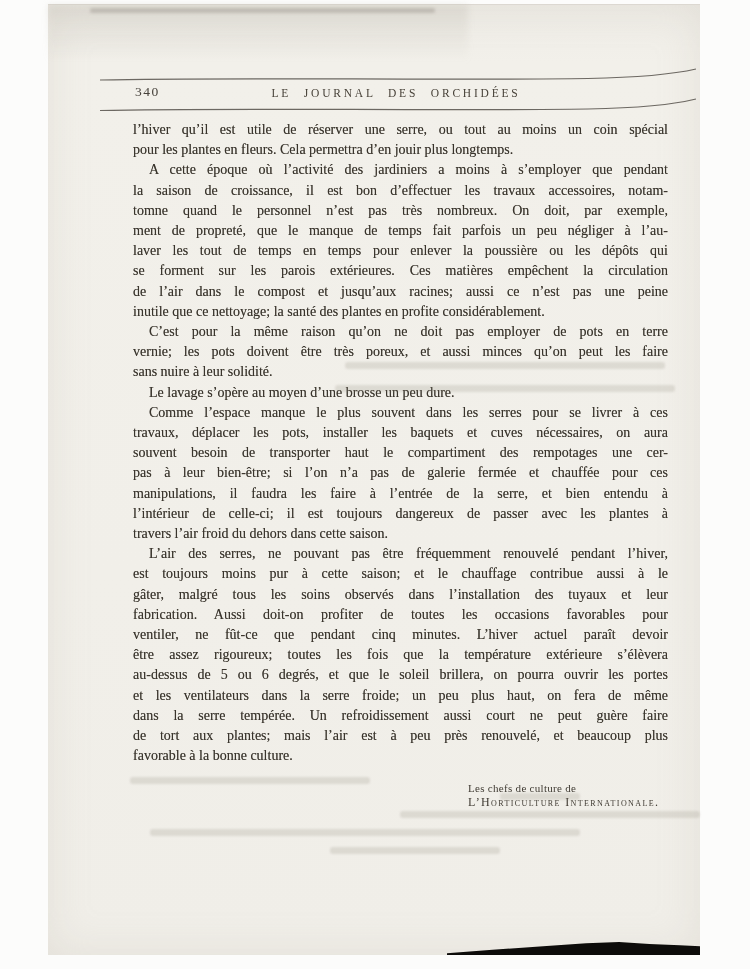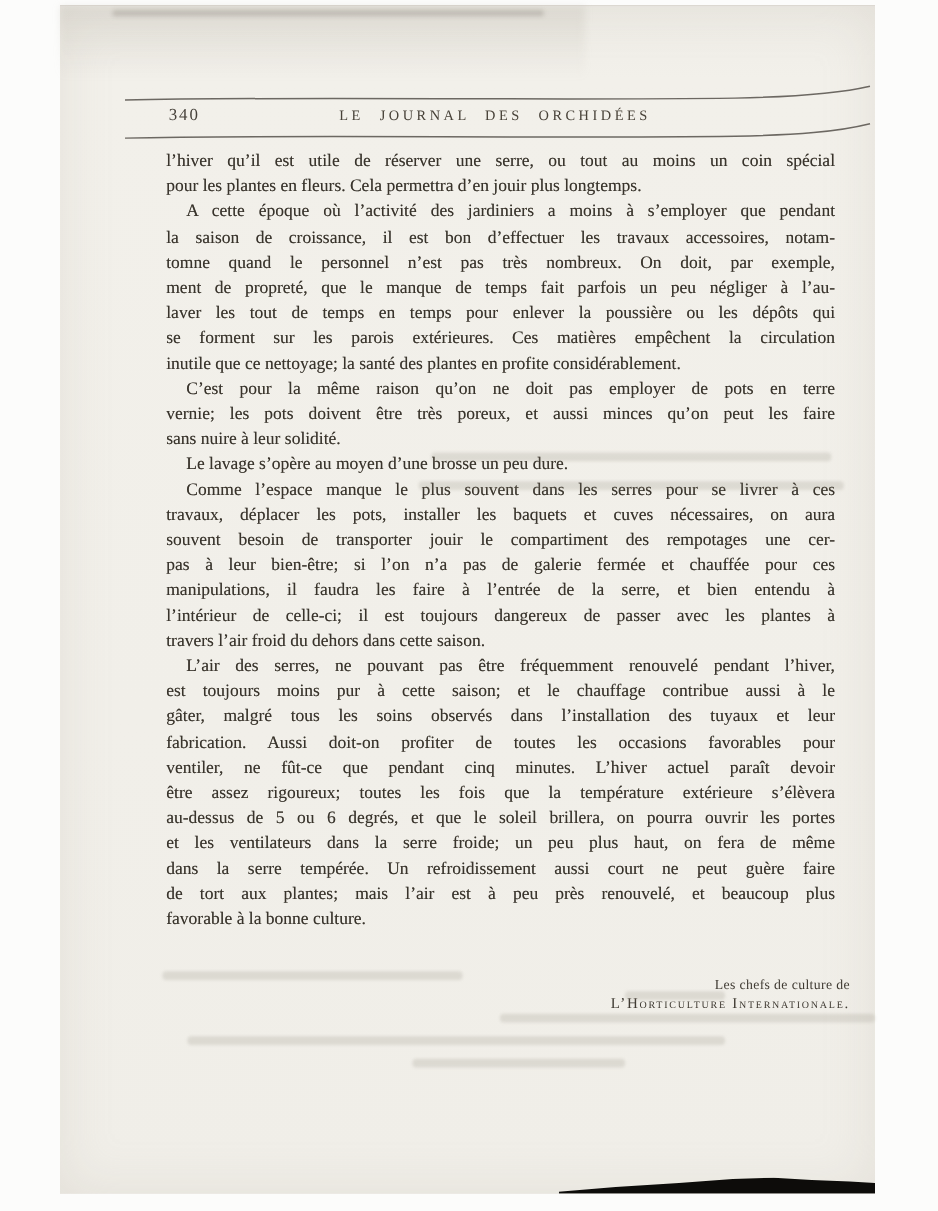--- a/index.html
+++ b/index.html
@@ -27,21 +27,21 @@
   .article-body{
     position:absolute;left:85px;top:115px;width:535px;
     font-size:14px;line-height:20.2px;color:#39342c;
     text-shadow:0 0 .5px rgba(57,52,44,.55);
   }
   .paragraph{margin:0;}
   .line{text-align:justify;text-align-last:justify;text-justify:inter-word;white-space:normal;}
   .line.last{text-align-last:left;}
   .line.indent{text-indent:16px;}
   .signature{
-    position:absolute;left:420px;top:777px;width:212px;text-align:right;
+    position:absolute;left:420px;top:777px;width:212px;text-align:left;
     color:#3f3a32;
   }
   .signature .sig1{font-size:11px;letter-spacing:.3px;}
   .signature .sig2{font-size:12px;font-variant:small-caps;letter-spacing:1.4px;margin-top:1px;white-space:nowrap;}
   
   .ghost{
     position:absolute;height:7px;border-radius:3px;
     background:rgba(141,133,118,.20);filter:blur(1.3px);
   }
   .top-smudge{
@@ -77,34 +77,35 @@
         <div class="line">l’hiver qu’il est utile de réserver une serre, ou tout au moins un coin spécial</div>
         <div class="line last">pour les plantes en fleurs. Cela permettra d’en jouir plus longtemps.</div>
       </div>
       <div class="paragraph">
         <div class="line indent">A cette époque où l’activité des jardiniers a moins à s’employer que pendant</div>
         <div class="line">la saison de croissance, il est bon d’effectuer les travaux accessoires, notam-</div>
         <div class="line">tomne quand le personnel n’est pas très nombreux. On doit, par exemple,</div>
         <div class="line">ment de propreté, que le manque de temps fait parfois un peu négliger à l’au-</div>
         <div class="line">laver les tout de temps en temps pour enlever la poussière ou les dépôts qui</div>
         <div class="line">se forment sur les parois extérieures. Ces matières empêchent la circulation</div>
+        <div class="line">de l’air dans le compost et jusqu’aux racines; aussi ce n’est pas une peine</div>
         <div class="line last">inutile que ce nettoyage; la santé des plantes en profite considérablement.</div>
       </div>
       <div class="paragraph">
         <div class="line indent">C’est pour la même raison qu’on ne doit pas employer de pots en terre</div>
         <div class="line">vernie; les pots doivent être très poreux, et aussi minces qu’on peut les faire</div>
         <div class="line last">sans nuire à leur solidité.</div>
       </div>
       <div class="paragraph">
         <div class="line last indent">Le lavage s’opère au moyen d’une brosse un peu dure.</div>
       </div>
       <div class="paragraph">
         <div class="line indent">Comme l’espace manque le plus souvent dans les serres pour se livrer à ces</div>
         <div class="line">travaux, déplacer les pots, installer les baquets et cuves nécessaires, on aura</div>
-        <div class="line">souvent besoin de transporter jouir le compartiment des rempotages une cer-</div>
+        <div class="line">souvent besoin de transporter haut le compartiment des rempotages une cer-</div>
         <div class="line">pas à leur bien-être; si l’on n’a pas de galerie fermée et chauffée pour ces</div>
         <div class="line">manipulations, il faudra les faire à l’entrée de la serre, et bien entendu à</div>
         <div class="line">l’intérieur de celle-ci; il est toujours dangereux de passer avec les plantes à</div>
         <div class="line last">travers l’air froid du dehors dans cette saison.</div>
       </div>
       <div class="paragraph">
         <div class="line indent">L’air des serres, ne pouvant pas être fréquemment renouvelé pendant l’hiver,</div>
         <div class="line">est toujours moins pur à cette saison; et le chauffage contribue aussi à le</div>
         <div class="line">gâter, malgré tous les soins observés dans l’installation des tuyaux et leur</div>
         <div class="line">fabrication. Aussi doit-on profiter de toutes les occasions favorables pour</div>

